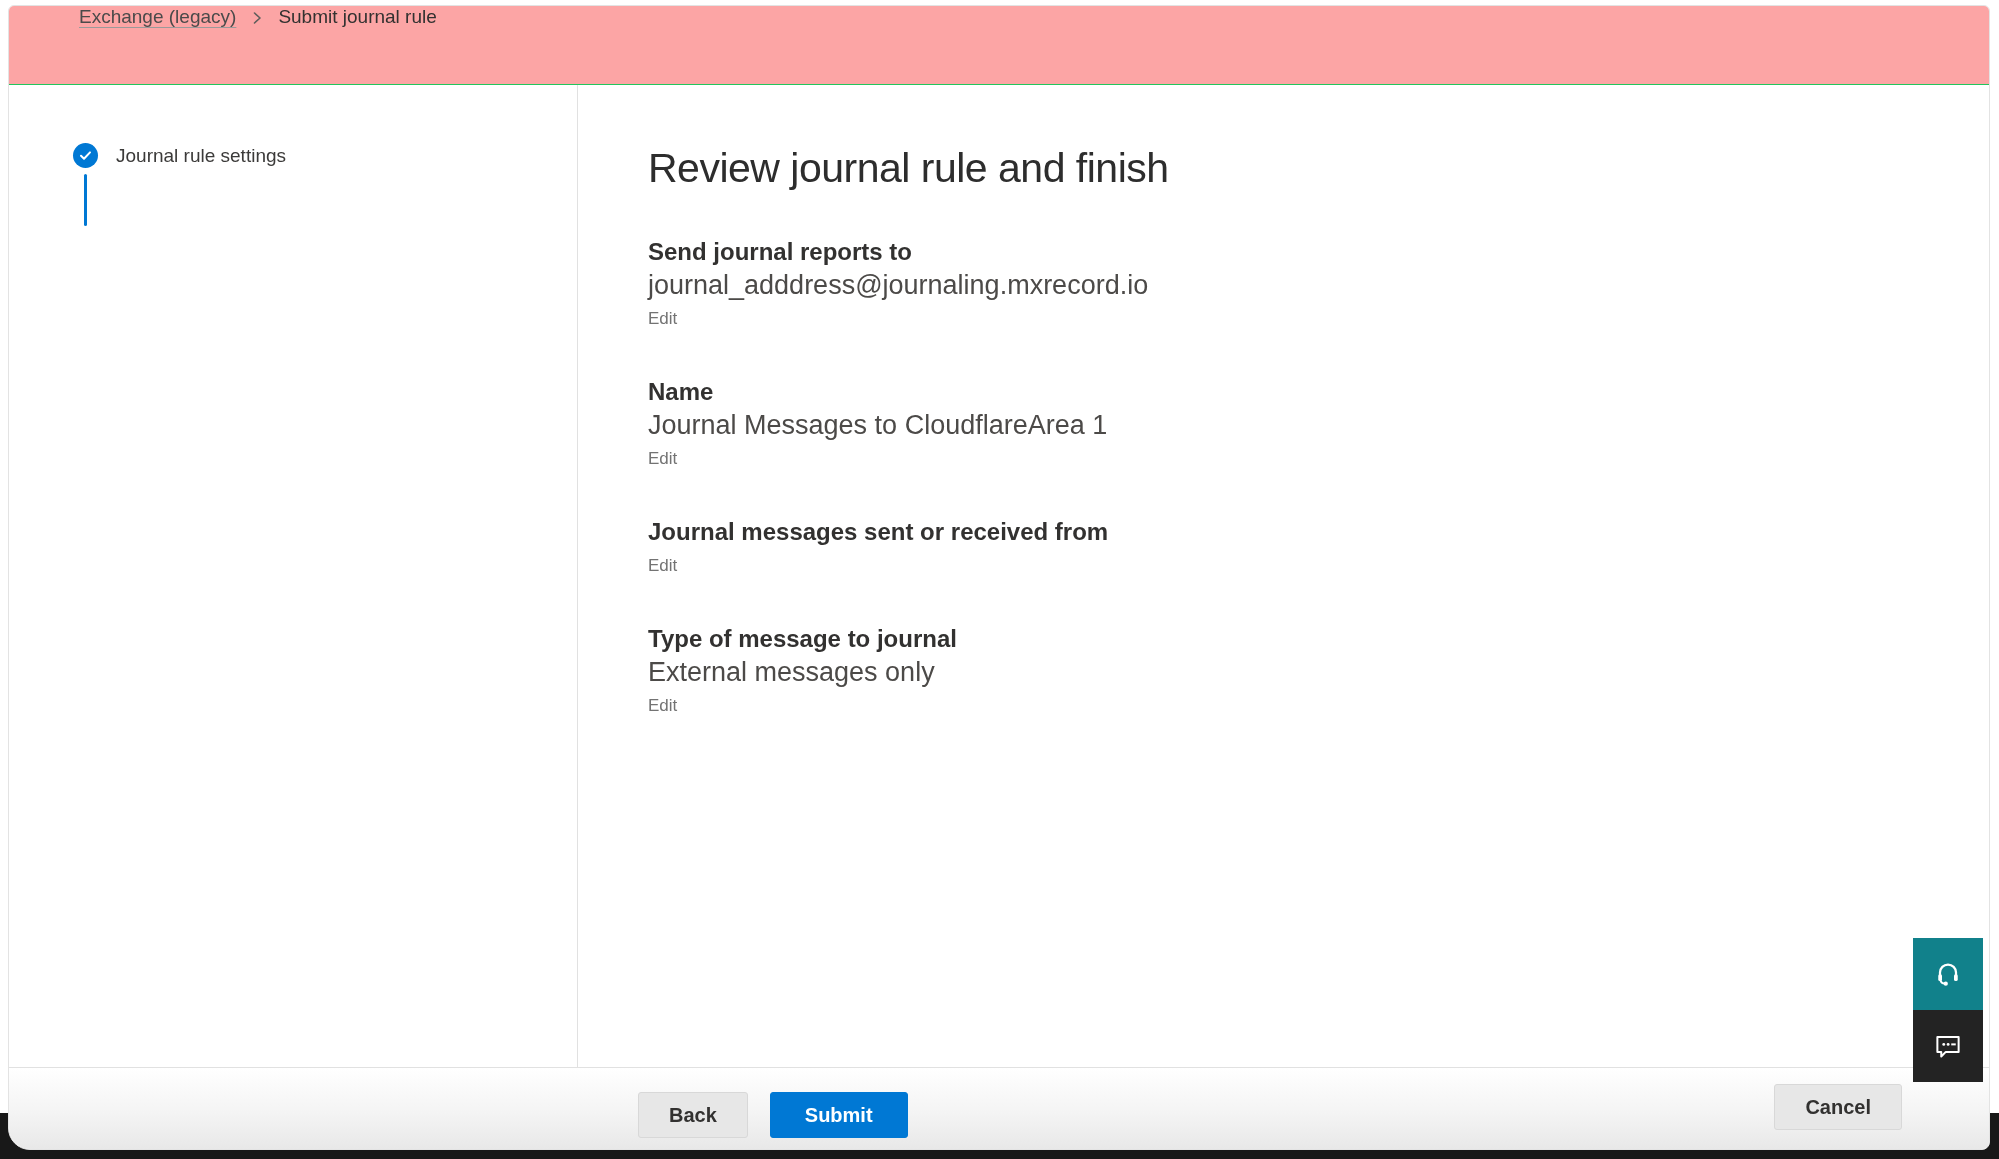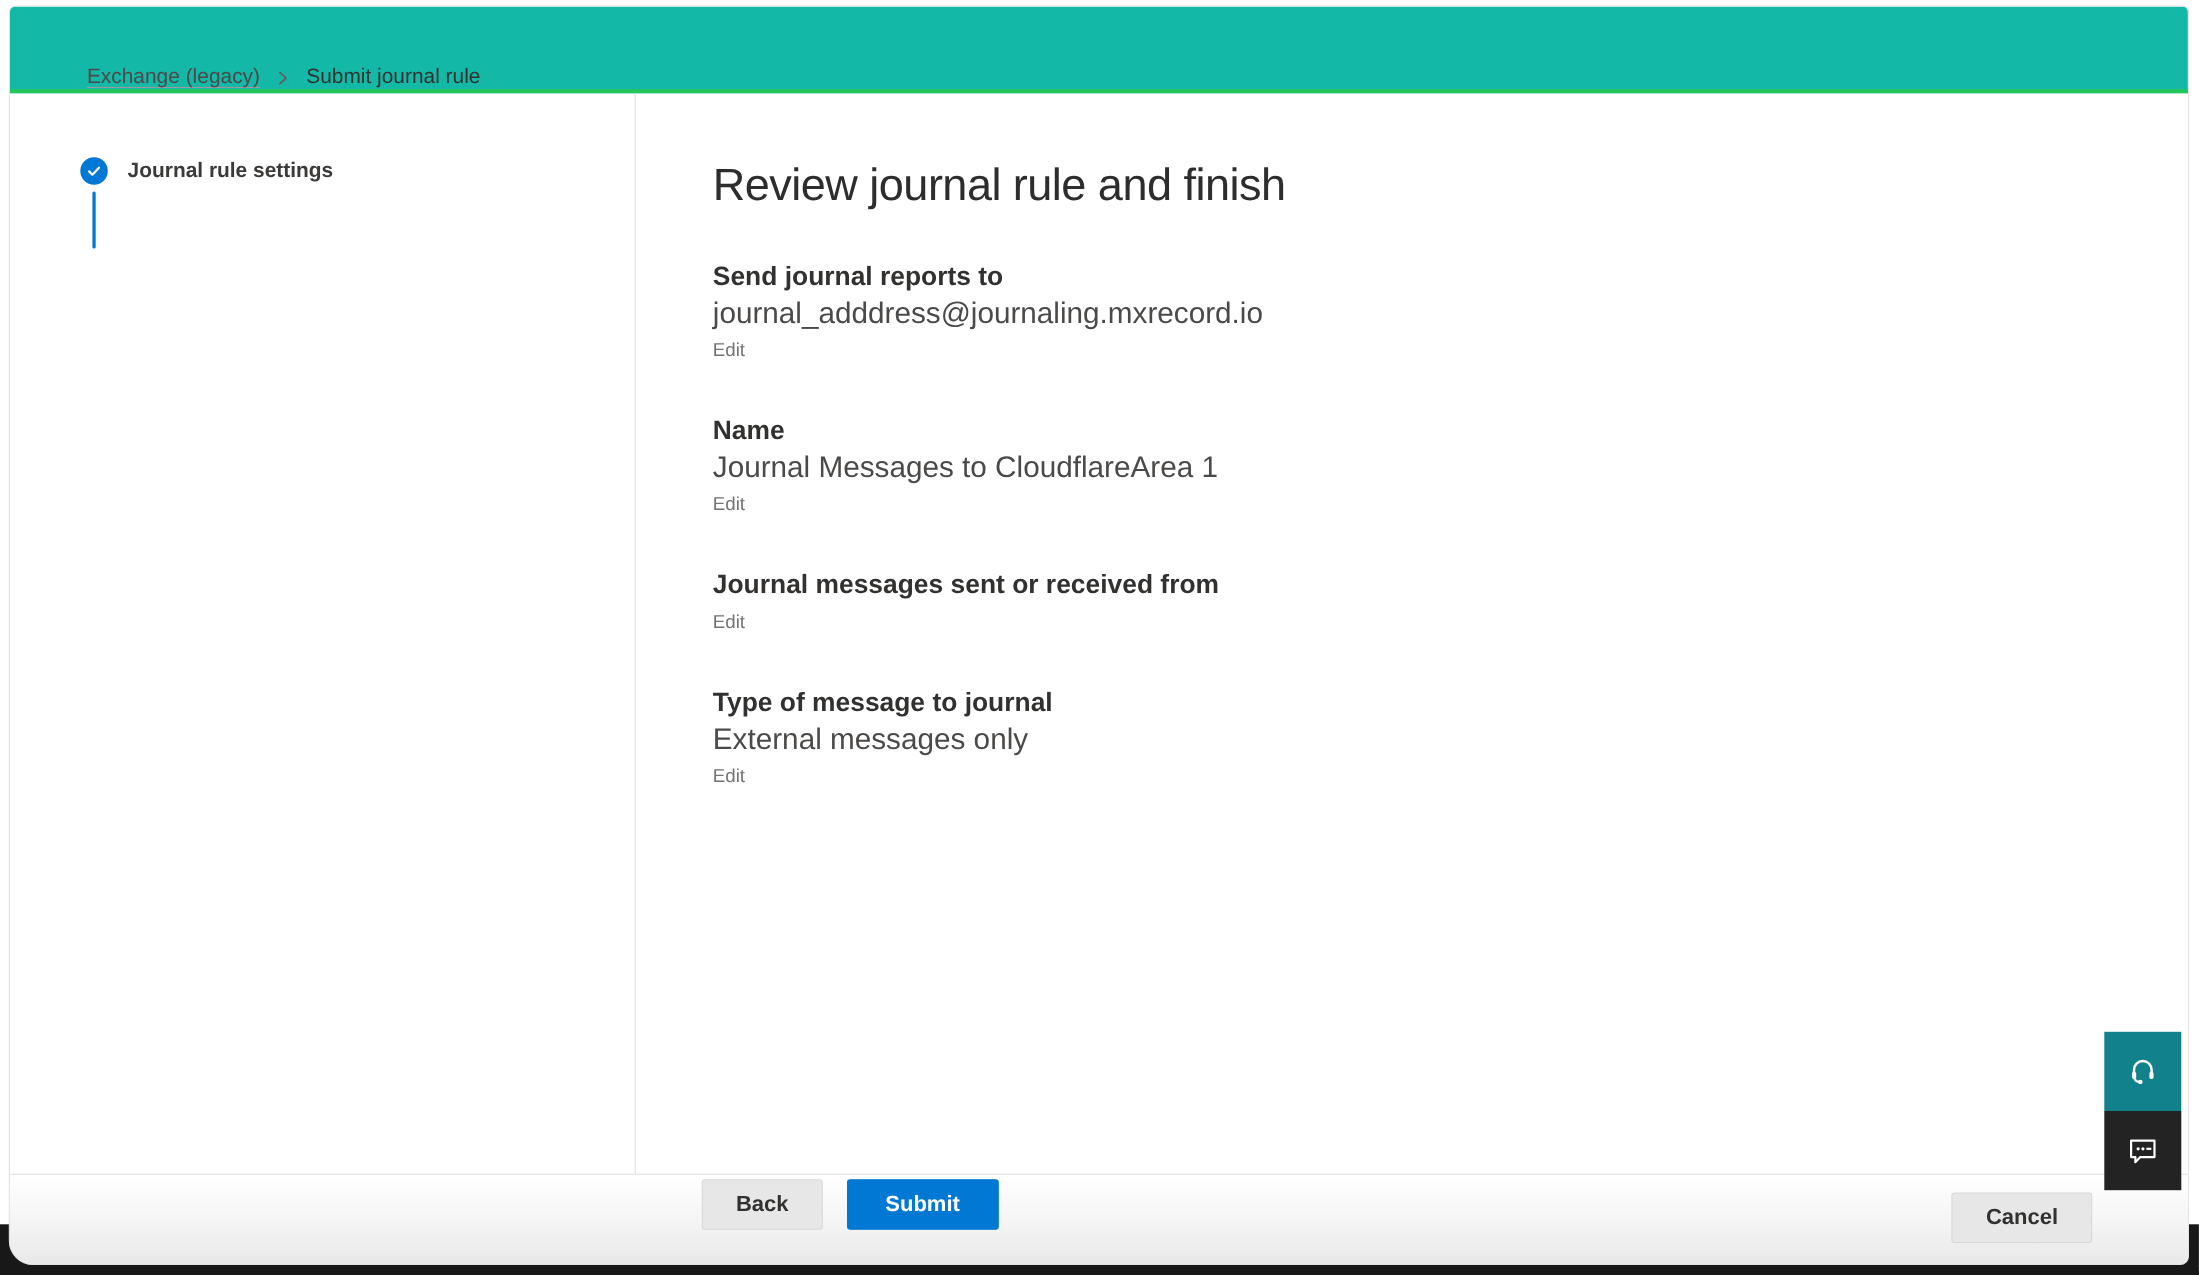--- a/index.html
+++ b/index.html
@@ -22,24 +22,24 @@
     background: #ffffff;
     border: 1px solid #e3e3e3;
     border-radius: 6px 6px 8px 22px;
     overflow: hidden;
     display: flex; flex-direction: column;
   }
 
   
   .topbar {
     height: 79px; flex: 0 0 79px;
-    display: flex; align-items: flex-end;
+    display: flex; align-items: flex-start;
     padding-left: 70px;
-    border-bottom: 4px solid #22c55e;
-    background: #14b8a6;
+    border-bottom: 1px solid #22c55e;
+    background: #fca5a5;
   }
   .breadcrumb { display: flex; align-items: center; font-size: 19px; }
   .crumb-link {
     color: #4a4a4a; text-decoration: underline;
     text-underline-offset: 4px; text-decoration-color: #9a9a9a;
     cursor: pointer;
   }
   .crumb-sep { display: flex; align-items: center; margin: 0 14px; padding-top: 2px; }
   .crumb-current { color: #323130; }
 
@@ -50,21 +50,21 @@
     flex: 0 0 569px; width: 569px;
     border-right: 1px solid #e1e1e1;
     padding: 58px 0 0 64px;
   }
   .step { display: flex; align-items: center; cursor: pointer; }
   .step-circle {
     width: 25px; height: 25px; border-radius: 50%;
     background: #0078d4; flex: 0 0 25px;
     display: flex; align-items: center; justify-content: center;
   }
-  .step-label { margin-left: 18px; font-size: 19px; color: #3b3a39; font-weight: bold; }
+  .step-label { margin-left: 18px; font-size: 19px; color: #3b3a39; }
   .step-label.bold { font-weight: 700; color: #252423; }
   .step-connector {
     width: 3px; height: 52px; background: #0078d4;
     margin: 6px 0 6px 11px; border-radius: 2px;
   }
 
   .main-pane { flex: 1 1 auto; padding: 60px 0 0 70px; }
   h1 {
     font-size: 41px; font-weight: 400; color: #2d2d2d;
     letter-spacing: -0.5px; margin: 0 0 46px 0;
@@ -83,21 +83,21 @@
     color: #737373; cursor: pointer; text-decoration: none;
   }
 
   
   .footer {
     flex: 0 0 82px; height: 82px; position: relative;
     border-top: 1px solid #e1e1e1;
     background: linear-gradient(180deg, #ffffff 0%, #f4f4f4 55%, #e8e8e8 100%);
   }
   .footer-left {
-    position: absolute; left: 629px; top: 4px; display: flex; gap: 22px;
+    position: absolute; left: 629px; top: 24px; display: flex; gap: 22px;
   }
   .btn {
     height: 46px; font-size: 20px; font-weight: 700;
     border-radius: 3px; cursor: pointer;
     font-family: "Liberation Sans", "DejaVu Sans", sans-serif;
   }
   .btn.secondary {
     background: #e7e7e7; color: #323130;
     border: 1px solid #d8d8d8; padding: 0 30px;
   }

